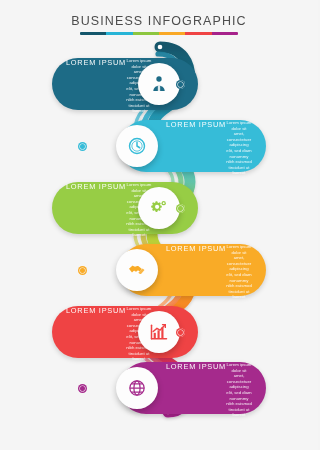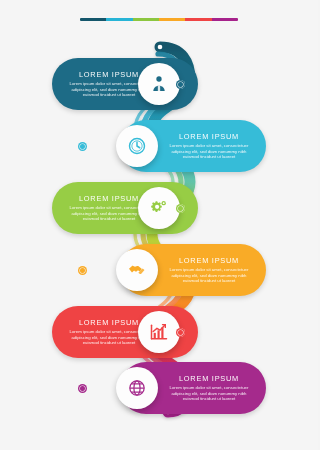--- a/index.html
+++ b/index.html
@@ -21,21 +21,21 @@
     margin:4px auto 0;width:158px;height:2.5px;display:flex;border-radius:1px;overflow:hidden;
   }
   .title-rule span{flex:1;height:100%;}
 
   
   #ribbon{position:absolute;left:0;top:0;width:318px;height:450px;}
 
   
   .card{
     position:absolute;height:52px;width:146px;border-radius:26px;
-    box-sizing:border-box;display:flex;flex-direction:column;
+    box-sizing:border-box;display:flex;flex-direction:row;
     justify-content:center;color:#fff;
     box-shadow:0 2px 5px rgba(0,0,0,.16);
   }
   .card.left{ padding:0 46px 0 14px; text-align:center;}
   .card.right{padding:0 14px 0 46px; text-align:center;}
   .card .ttl{
     font-size:7.4px;letter-spacing:.75px;line-height:9px;margin-bottom:2px;
     color:#ffffff;opacity:.97;white-space:nowrap;
   }
   .card .body{
@@ -55,20 +55,21 @@
   .ring{position:absolute;width:9px;height:9px;border-radius:50%;
         background:#f5f5f5;display:flex;align-items:center;justify-content:center;}
   .ring i{display:block;width:4.2px;height:4.2px;border-radius:50%;background:#f5f5f5;}
 </style>
 </head>
 <body>
 
 <div id="stage">
 
   <div class="title-wrap">
+    <div class="title">BUSINESS INFOGRAPHIC</div>
     <div class="title-rule" id="title-rule">
         <span style="background: rgb(20, 86, 107);"></span>
         <span style="background: rgb(39, 180, 214);"></span>
         <span style="background: rgb(140, 198, 63);"></span>
         <span style="background: rgb(249, 168, 37);"></span>
         <span style="background: rgb(239, 68, 68);"></span>
         <span style="background: rgb(166, 34, 139);"></span>
       </div>
   </div>
 

